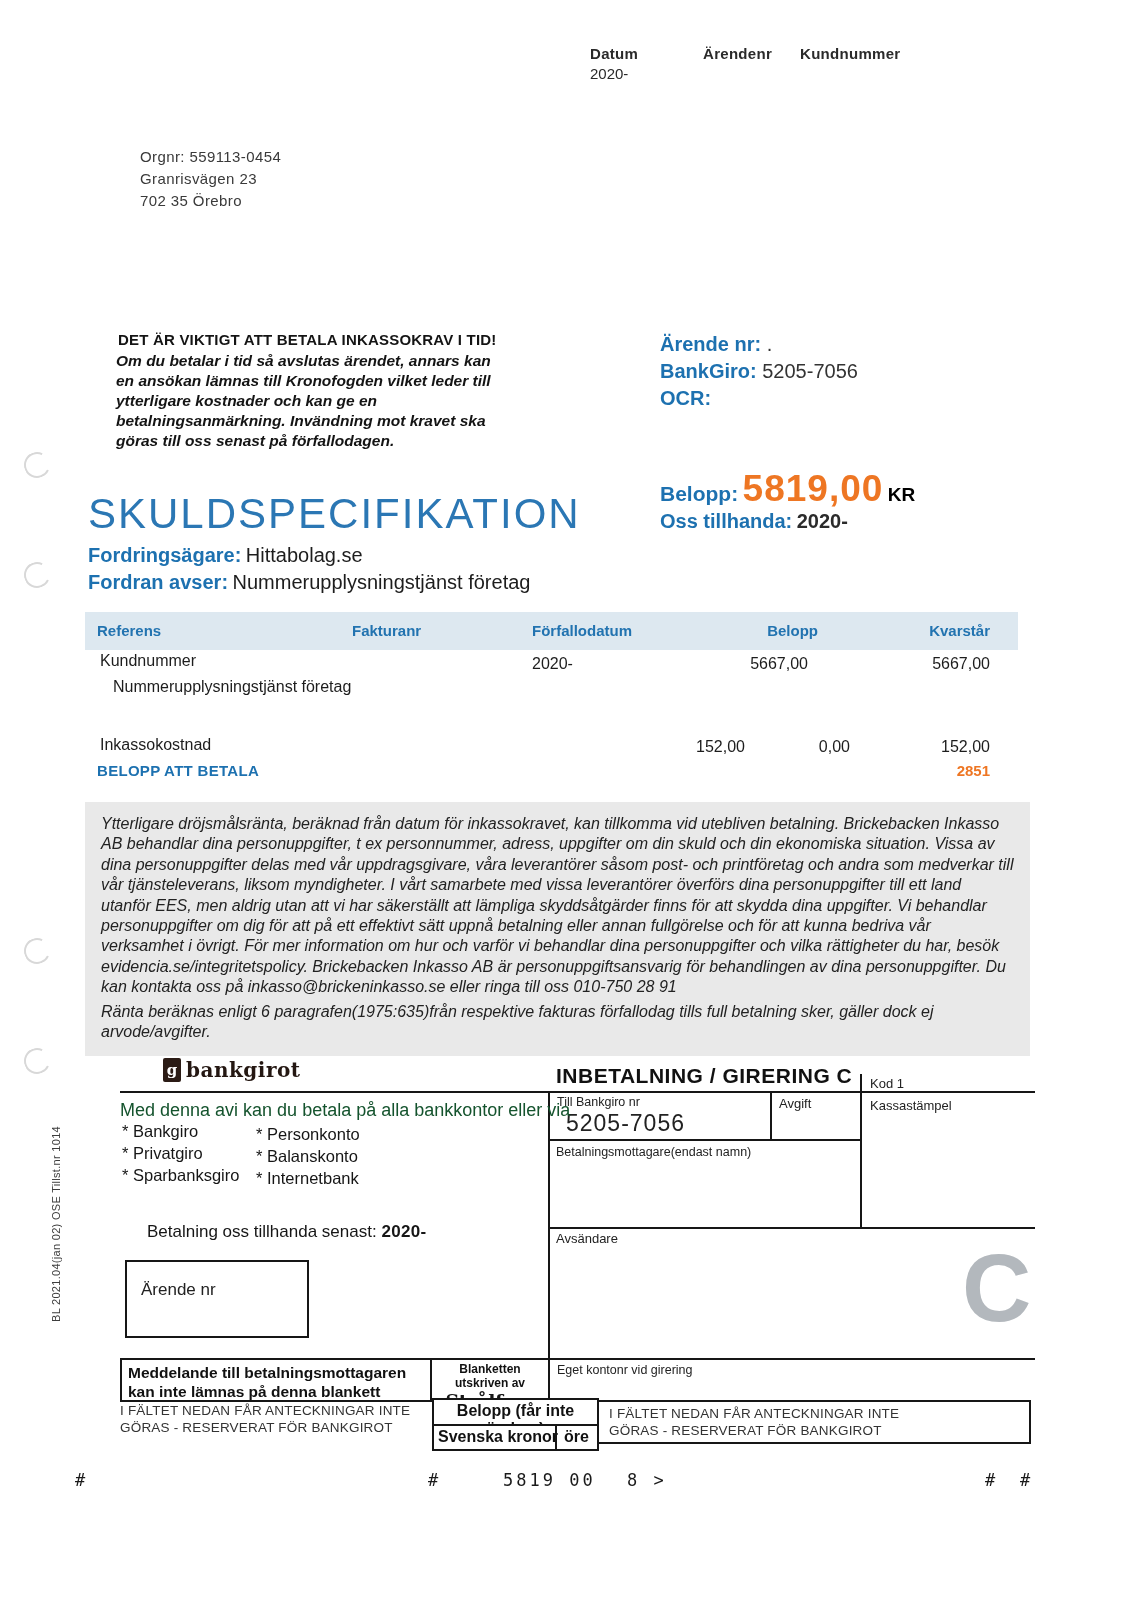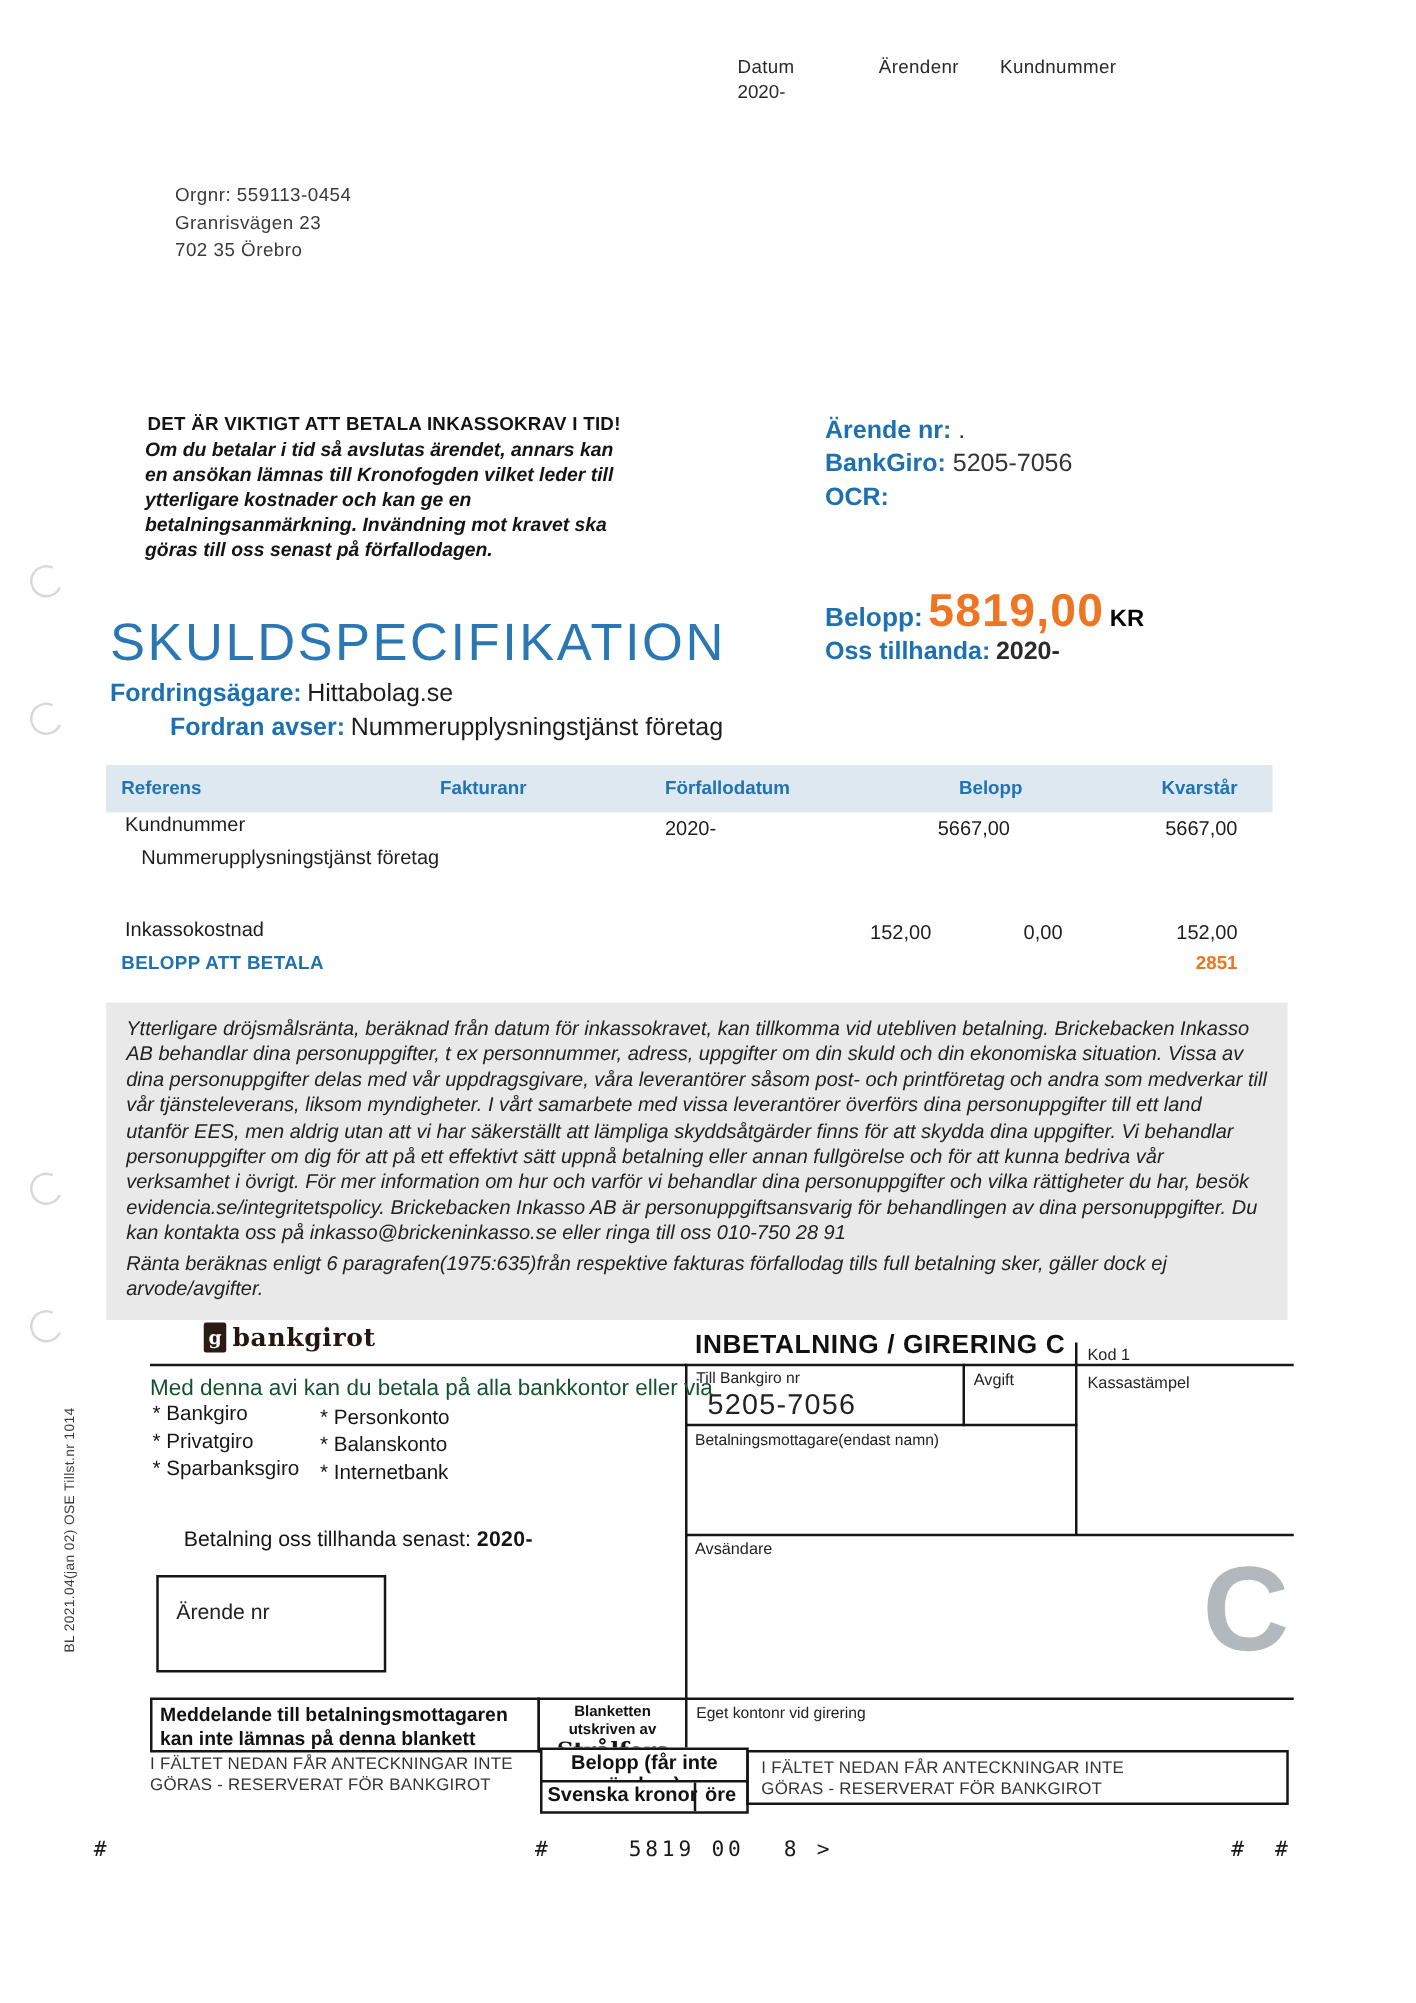--- a/index.html
+++ b/index.html
@@ -4,21 +4,21 @@
 <style>
   html,body{margin:0;padding:0;background:#ffffff;}
   .page{
     position:relative;width:1133px;height:1602px;background:#ffffff;overflow:hidden;
     font-family:"Liberation Sans",sans-serif;color:#1d1d1d;
   }
   .abs{position:absolute;}
   .nowrap{white-space:nowrap;}
 
   
-  .hdr-label{font-weight:normal;font-size:15px;color:#2a2a2a;letter-spacing:.3px;}
+  .hdr-label{font-weight:bold;font-size:15px;color:#2a2a2a;letter-spacing:.3px;}
   .hdr-value{font-size:15px;color:#2a2a2a;}
 
   
   .sender{font-size:15px;color:#3a3a3a;line-height:22px;letter-spacing:.4px;}
 
   
   .big-title{color:#2e7cb7;font-size:46px;letter-spacing:3px;font-weight:400;}
   .big-title2{color:#2b77b4;font-size:42px;letter-spacing:2px;font-weight:400;}
 
   .warn-head{font-weight:bold;font-size:15px;color:#141414;letter-spacing:.2px;}
@@ -127,21 +127,21 @@
   <div class="abs nowrap" style="left:660px;top:510px;">
     <span class="oss-label">Oss tillhanda:</span>
     <span class="oss-value">2020-</span>
   </div>
 
   <div class="abs big-title2" style="left:88px;top:490px;">SKULDSPECIFIKATION</div>
   <div class="abs nowrap" style="left:88px;top:544px;">
     <span class="ford-label">Fordringsägare:</span>
     <span class="ford-value">Hittabolag.se</span>
   </div>
-  <div class="abs nowrap" style="left:88px;top:571px;margin-left:48px;">
+  <div class="abs nowrap" style="left:88px;top:571px;">
     <span class="ford-label">Fordran avser:</span>
     <span class="ford-value">Nummerupplysningstjänst företag</span>
   </div>
 
   <div class="abs tbl" style="height:200px;">
     <div class="tbl-head">
       <span class="th" style="left:12px;">Referens</span>
       <span class="th" style="left:267px;">Fakturanr</span>
       <span class="th" style="left:447px;">Förfallodatum</span>
       <span class="th td-r" style="right:200px;width:100px;">Belopp</span>

